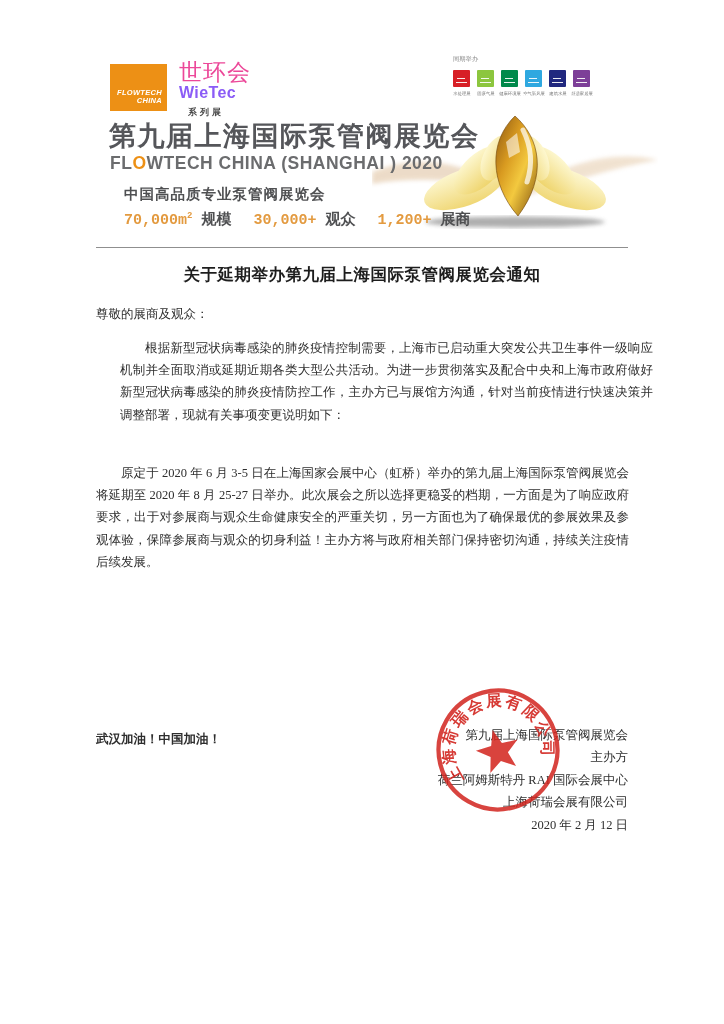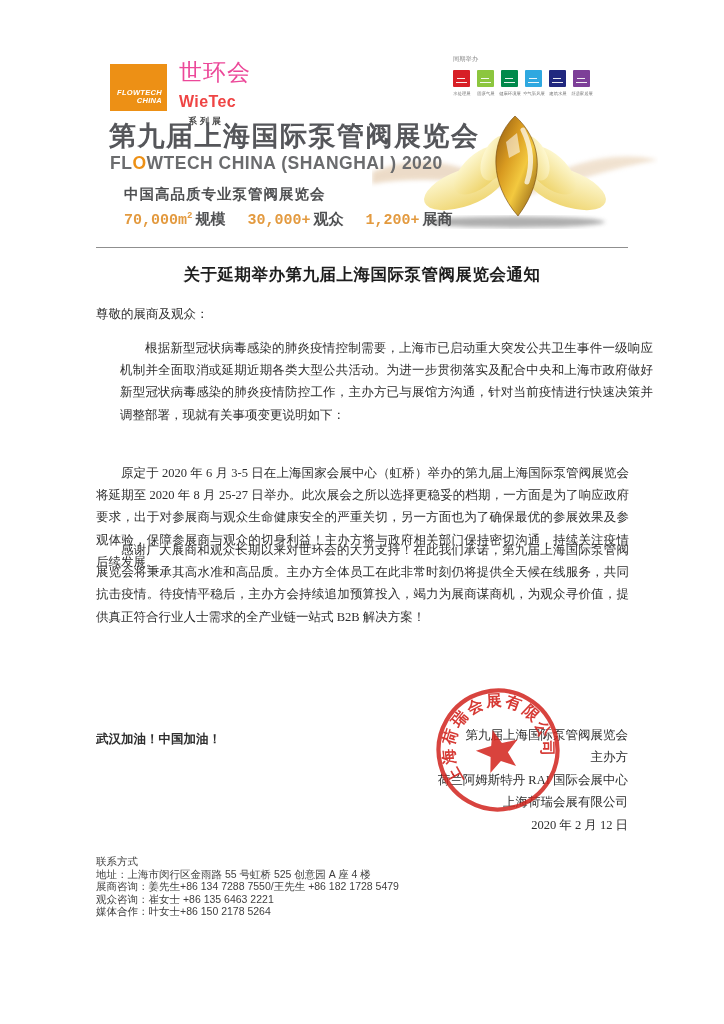--- a/index.html
+++ b/index.html
@@ -15,40 +15,40 @@
     position:absolute; left:110px; top:64px; width:57px; height:47px;
     background:#ed9015; display:flex; align-items:flex-end; justify-content:flex-end;
     padding:6px 5px;
   }
   .logo-square .ltxt {
     color:#fff; font-size:7.5px; font-weight:bold; line-height:8px;
     text-align:right; letter-spacing:.3px; font-style:italic;
   }
   .wietec { position:absolute; left:179px; top:61px; line-height:1; }
   .wietec .cn { color:#ec4899; font-size:23px; font-weight:normal; letter-spacing:1px; }
-  .wietec .en { color:#ef4444; font-size:16px; font-weight:bold; margin-top:10px; letter-spacing:.4px; }
+  .wietec .en { color:#8b5cf6; font-size:16px; font-weight:bold; margin-top:1px; letter-spacing:.4px; }
   .wietec .series { color:#4a4a4a; font-size:9px; font-weight:bold; letter-spacing:3px; margin-top:7px; padding-left:9px; }
 
   .concurrent { position:absolute; left:453px; top:55px; }
   .concurrent .clabel { font-size:7px; color:#8a8a8a; transform:scale(.9); transform-origin:left top; }
   .tiles { display:flex; gap:7px; margin-top:5px; }
   .tile { width:17px; display:flex; flex-direction:column; align-items:center; }
   .tile .sq { width:17px; height:17px; border-radius:1px; position:relative; }
   .tile .sq i { position:absolute; left:3px; bottom:4px; width:11px; height:1.5px; background:#fff; opacity:.9; }
   .tile .sq i:after { content:""; position:absolute; left:1px; top:-4px; width:8px; height:1.5px; background:#fff; }
   .tile .tlabel { font-size:6px; color:#777; margin-top:4px; white-space:nowrap; transform:scale(.72); transform-origin:center top; }
 
   .title-cn { position:absolute; left:109px; top:118px; font-size:27px; font-weight:bold; color:#55565a; letter-spacing:1.5px; }
   .title-en { position:absolute; left:110px; top:153px; font-size:17.5px; font-weight:bold; color:#6b6c6e; letter-spacing:.5px; }
   .title-en .o { color:#ed9015; }
   .subtitle { position:absolute; left:124px; top:185px; font-size:14.5px; font-weight:bold; color:#4f5052; letter-spacing:1px; }
   .stats { position:absolute; left:124px; top:210px; display:flex; gap:22px; font-size:15px; font-weight:bold; }
   .stat .num { color:#e39a3f;font-family:Liberation Mono, monospace; }
   .stat .num sup { font-size:9px; }
-  .stat .lab { color:#4f5052; margin-left:3px; }
+  .stat .lab { color:#4f5052; margin-left:9px; }
   .hr { position:absolute; left:96px; top:247px; width:532px; height:1px; background:#8f8f8f; }
 
   .lotus { position:absolute; left:372px; top:110px; width:286px; height:130px; }
 
   
   .serif { font-family:"Liberation Serif","DejaVu Serif",serif; }
   .notice-title { position:absolute; left:96px; top:264px; width:532px; text-align:center;
     font-size:16.5px; font-weight:bold; color:#1d1d1d; letter-spacing:.5px; }
   .salutation { position:absolute; left:96px; top:306px; font-size:12.5px; color:#2e2e2e;text-align:right; }
   .para { position:absolute; left:96px; width:533px; font-size:12.5px; line-height:22.2px;
@@ -165,41 +165,33 @@
     <div class="stat" data-interactable="false"><span class="num" data-interactable="false"><span data-interactable="false">30,000+</span><sup data-interactable="false"></sup></span><span class="lab" data-interactable="false">观众</span></div>
     <div class="stat" data-interactable="false"><span class="num" data-interactable="false"><span data-interactable="false">1,200+</span><sup data-interactable="false"></sup></span><span class="lab" data-interactable="false">展商</span></div>
   </div>
 
   <div class="hr" data-interactable="false"></div>
 
   <div class="notice-title serif" data-interactable="false">关于延期举办第九届上海国际泵管阀展览会通知</div>
   <div class="salutation serif" data-interactable="false">尊敬的展商及观众：</div>
   <p class="para serif p1" data-interactable="false">根据新型冠状病毒感染的肺炎疫情控制需要，上海市已启动重大突发公共卫生事件一级响应机制并全面取消或延期近期各类大型公共活动。为进一步贯彻落实及配合中央和上海市政府做好新型冠状病毒感染的肺炎疫情防控工作，主办方已与展馆方沟通，针对当前疫情进行快速决策并调整部署，现就有关事项变更说明如下：</p>
   <p class="para serif p2" data-interactable="false">原定于 2020 年 6 月 3-5 日在上海国家会展中心（虹桥）举办的第九届上海国际泵管阀展览会将延期至 2020 年 8 月 25-27 日举办。此次展会之所以选择更稳妥的档期，一方面是为了响应政府要求，出于对参展商与观众生命健康安全的严重关切，另一方面也为了确保最优的参展效果及参观体验，保障参展商与观众的切身利益！主办方将与政府相关部门保持密切沟通，持续关注疫情后续发展。</p>
-  <p class="para serif p3" data-interactable="false">感谢广大展商和观众长期以来对世环会的大力支持！在此我们承诺，第九届上海国际泵管阀展览会将秉承其高水准和高品质。主办方全体员工在此非常时刻仍将提供全天候在线服务，共同抗击疫情。待疫情平稳后，主办方会持续追加预算投入，竭力为展商谋商机，为观众寻价值，提供真正符合行业人士需求的全产业链一站式 B2B 解决方案！</p>
   <div class="slogan serif" data-interactable="false">武汉加油！中国加油！</div>
 
   <div class="signature serif" data-interactable="false">
     <div data-interactable="false">第九届上海国际泵管阀展览会</div>
     <div data-interactable="false">主办方</div>
     <div data-interactable="false">荷兰阿姆斯特丹 RAI 国际会展中心</div>
     <div data-interactable="false">上海荷瑞会展有限公司</div>
     <div data-interactable="false">2020 年 2 月 12 日</div>
   </div>
 
   <svg class="stamp" viewBox="0 0 140 140" data-interactable="false">
     <circle cx="70" cy="70" r="63" fill="none" stroke="#d2251f" stroke-width="4.5" opacity=".95" data-interactable="false"></circle>
     <path id="sealArc" d="M27.4,89.9 A47,47 0 1 1 112.6,89.9" fill="none"></path>
     <text font-size="16.5" font-weight="bold" fill="#d2251f" letter-spacing="2.5" data-interactable="false">
       <textPath href="#sealArc" startOffset="50%" text-anchor="middle">上海荷瑞会展有限公司</textPath>
     </text>
     <polygon data-interactable="false" fill="#d2251f" opacity=".96" points="70,48 75.9,63.9 92.8,64.6 79.5,75.1 84.1,91.4 70,82 55.9,91.4 60.5,75.1 47.2,64.6 64.1,63.9"></polygon>
   </svg>
 
-  <div class="contact" data-interactable="false">
-    <div data-interactable="false">联系方式</div>
-    <div data-interactable="false">地址：上海市闵行区金雨路 55 号虹桥 525 创意园 A 座 4 楼</div>
-    <div data-interactable="false">展商咨询：姜先生+86 134 7288 7550/王先生 +86 182 1728 5479</div>
-    <div data-interactable="false">观众咨询：崔女士 +86 135 6463 2221</div>
-    <div data-interactable="false">媒体合作：叶女士+86 150 2178 5264</div>
-  </div>
 
 </div>
 
 </body></html>

